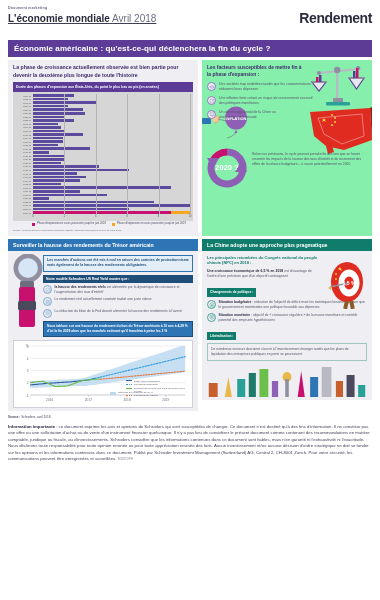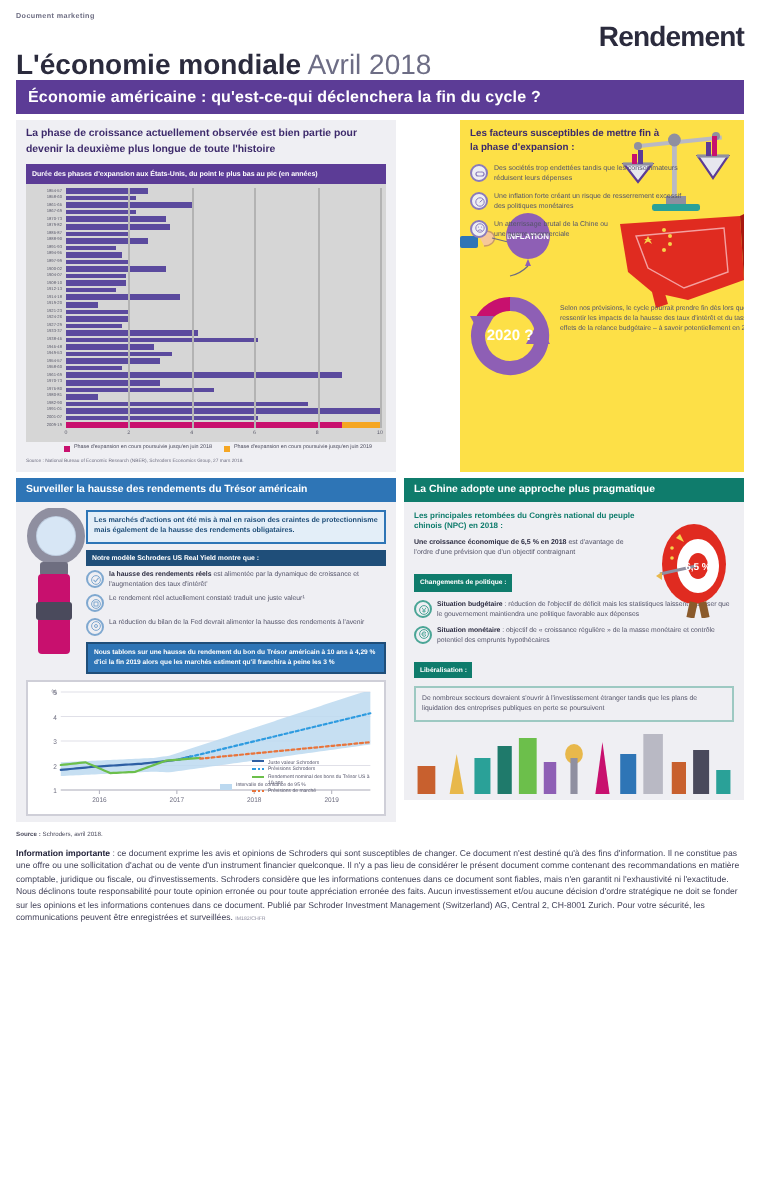--- a/index.html
+++ b/index.html
@@ -8,36 +8,36 @@
     font-family: "Liberation Sans", sans-serif;
     background:#ffffff;
     color:#3b3b50;
     width:380px; height:600px;
     overflow:hidden;
     position:relative;
   }
   
   .hdr { padding:6px 8px 0 8px; position:relative; height:38px; }
   .hdr .kicker { font-size:3.6px; font-weight:bold; color:#6b6b80; letter-spacing:.2px; }
-  .hdr .doc-title { font-size:14px; color:#3e3e55; margin-top:14px; }
+  .hdr .doc-title { font-size:10px; color:#3e3e55; margin-top:3px;text-decoration:underline; }
   .hdr .doc-title b { font-weight:bold; color:#2b2b3d; }
   .hdr .doc-title span.m { font-weight:normal; color:#6d6d85; }
   .brand {
     position:absolute; right:8px; top:10px;
     font-size:14px; font-weight:bold; color:#2b2b3d; letter-spacing:-.4px;
   }
   
   .banner {
     margin:2px 8px 0 8px; background:#5c3c96; color:#fff;
     font-size:8px; font-weight:bold; padding:4px 6px; letter-spacing:.1px;
   }
   
   .row { display:flex; gap:4px; margin:3px 8px 0 8px; }
   .panel-l { width:190px; background:#efeff3; padding:4px 5px 3px 5px; position:relative; }
-  .panel-r { flex:1; background:#fde047; padding:4px 5px 3px 5px; position:relative; overflow:hidden;margin-left:28px; }
+  .panel-r { flex:1; background:#86efac; padding:4px 5px 3px 5px; position:relative; overflow:hidden; }
   .lead {
     font-size:5.2px; font-weight:bold; color:#3d2a6b; line-height:1.45;
   }
   .chart-title {
     background:#5c3c96; color:#fff; font-size:3.5px; font-weight:bold;
     padding:2.5px 3px; line-height:1.35; margin-top:3px;
   }
   
   .barchart { background:#d6d6d6; padding:2px 3px 0 3px; position:relative; }
   .bc-rows { position:relative; }

